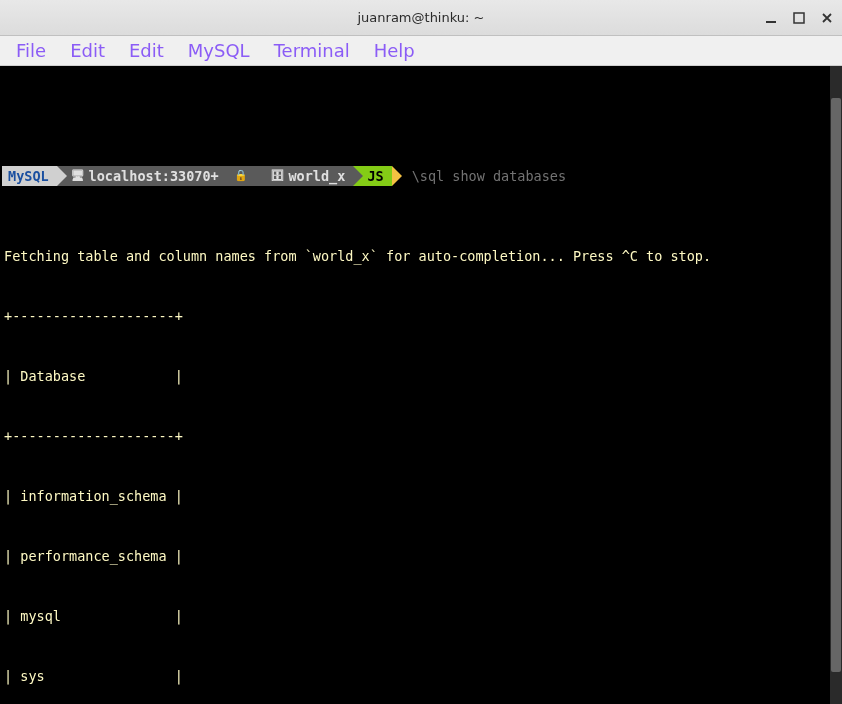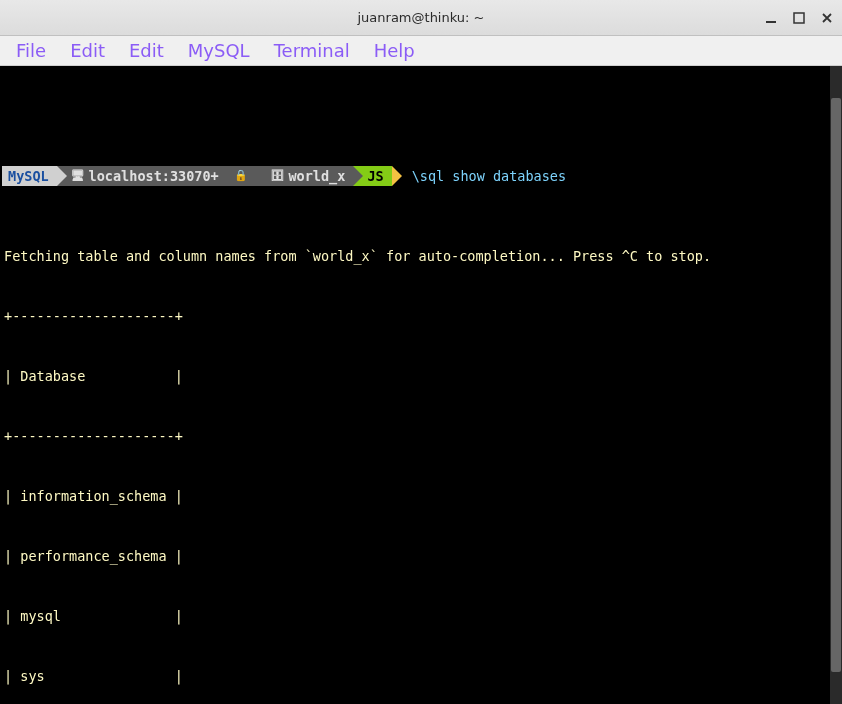--- a/index.html
+++ b/index.html
@@ -103,21 +103,21 @@
     .seg-mysql .txt { color: #1a4fa0; font-weight: bold; }
     .seg-host { background: #5a5a5a; color: #5a5a5a; }
     .seg-host .txt { color: #e0e0e0; }
     .seg-db { background: #5a5a5a; color: #5a5a5a; }
     .seg-db .txt { color: #e0e0e0; }
     .seg-mode-js { background: #84cc16; color: #f5c242; }
     .seg-mode-js .txt { color: #000; }
     .seg .txt { position: relative; z-index: 2; display: flex; align-items: center; gap: 4px; }
     .cmd-text {
       padding-left: 20px;
-      color: #7dd3fc;
+      color: #737373;
     }
     .out-line {
       color: #fef9c3;
       padding: 0 2px;
     }
     .icon-mini { font-size: 11px; }
     .scrollbar {
       position: absolute;
       right: 0;
       top: 0;

